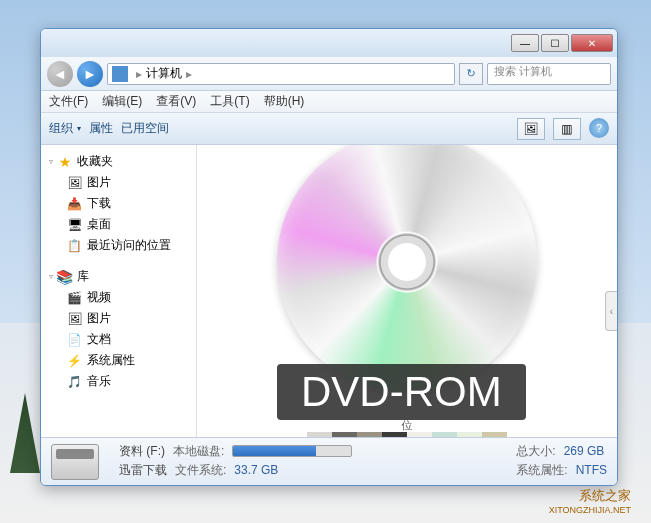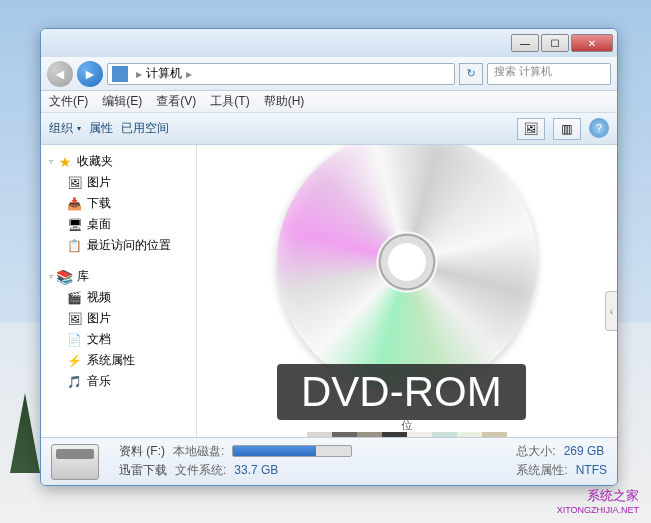--- a/index.html
+++ b/index.html
@@ -1,19 +1,19 @@
 <!DOCTYPE html>
 <html><head>
   <meta charset="utf-8">
   <style>
     * { margin: 0; padding: 0; box-sizing: border-box; font-family: "Microsoft YaHei", "Segoe UI", Tahoma, sans-serif; }
     body { width: 651px; height: 523px; background: linear-gradient(to bottom, #a8c8e8, #e8f0f8); position: relative; overflow: hidden; }
     .bg-mountain { position: absolute; bottom: 0; left: 0; width: 100%; height: 200px; background: linear-gradient(to top, #f0f0f0, #e0e8f0); }
     .bg-tree { position: absolute; bottom: 50px; left: 10px; width: 30px; height: 80px; background: linear-gradient(#2a4a2a, #3a5a3a); clip-path: polygon(50% 0, 0 100%, 100% 100%); }
-    .watermark { position: absolute; bottom: 8px; right: 12px; color: #a21caf; font-size: 13px; text-align: right; }
+    .watermark { position: absolute; bottom: 8px; right: 20px; color: #a16207; font-size: 13px; text-align: right; }
     
     .window { position: absolute; top: 28px; left: 40px; width: 578px; height: 458px; background: #fff; border: 1px solid #5a8fc7; border-radius: 6px; box-shadow: 0 4px 16px rgba(0,0,0,0.3); display: flex; flex-direction: column; overflow: hidden; }
     
     .titlebar { height: 28px; background: linear-gradient(to bottom, #e8f0fa, #d0e0f0); display: flex; justify-content: flex-end; align-items: center; padding: 0 4px; }
     .win-btn { width: 28px; height: 18px; margin-left: 2px; border: 1px solid #888; border-radius: 2px; display: flex; align-items: center; justify-content: center; font-size: 10px; cursor: pointer; }
     .win-min { background: linear-gradient(#f0f0f0, #d8d8d8); }
     .win-max { background: linear-gradient(#f0f0f0, #d8d8d8); }
     .win-close { background: linear-gradient(#e89090, #c04040); color: #fff; width: 42px; }
     
     .navbar { height: 34px; background: linear-gradient(to bottom, #f4f8fc, #e4ecf6); display: flex; align-items: center; padding: 0 6px; gap: 4px; border-bottom: 1px solid #c0d0e0; }

